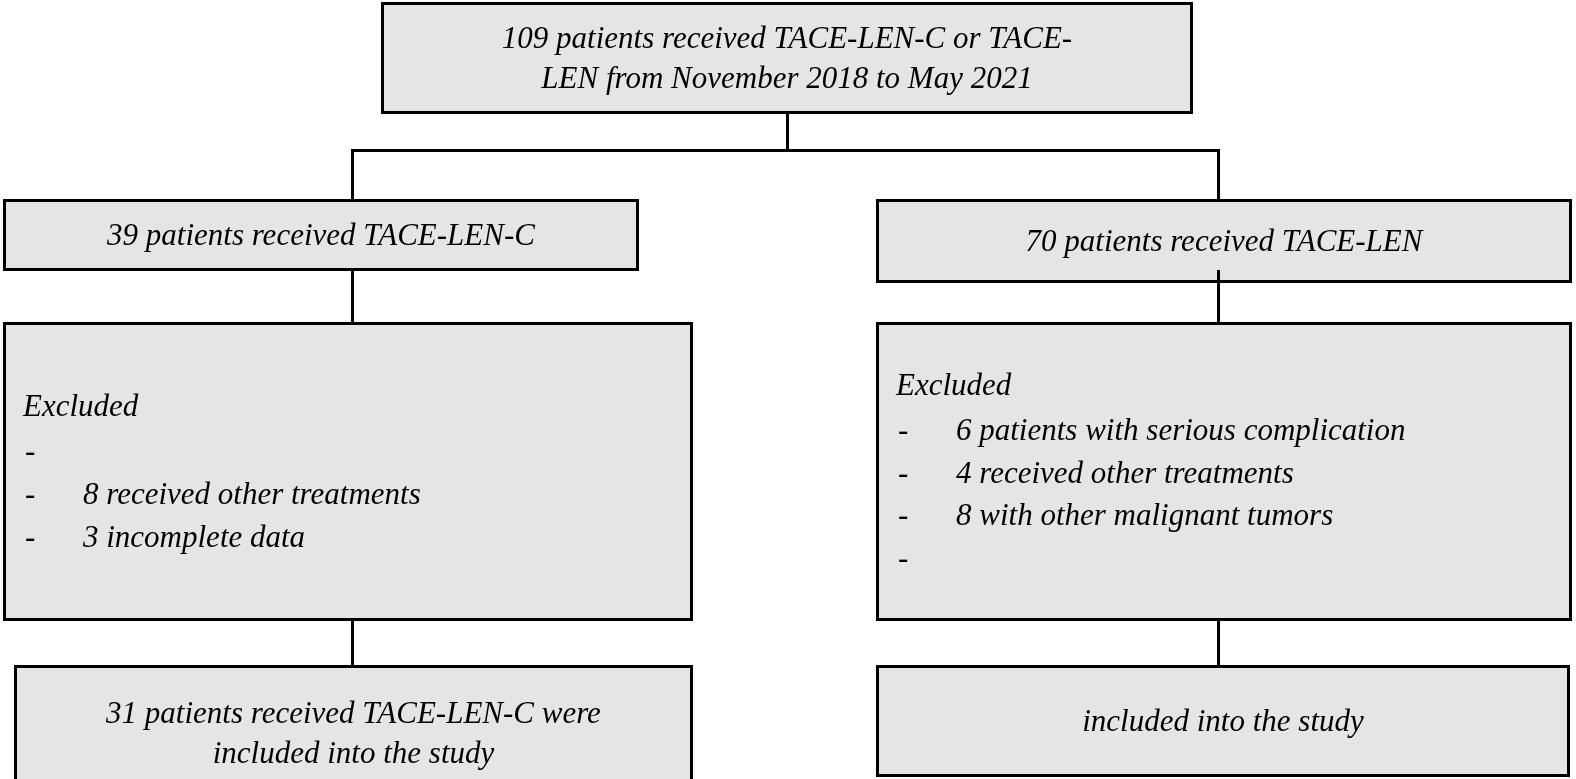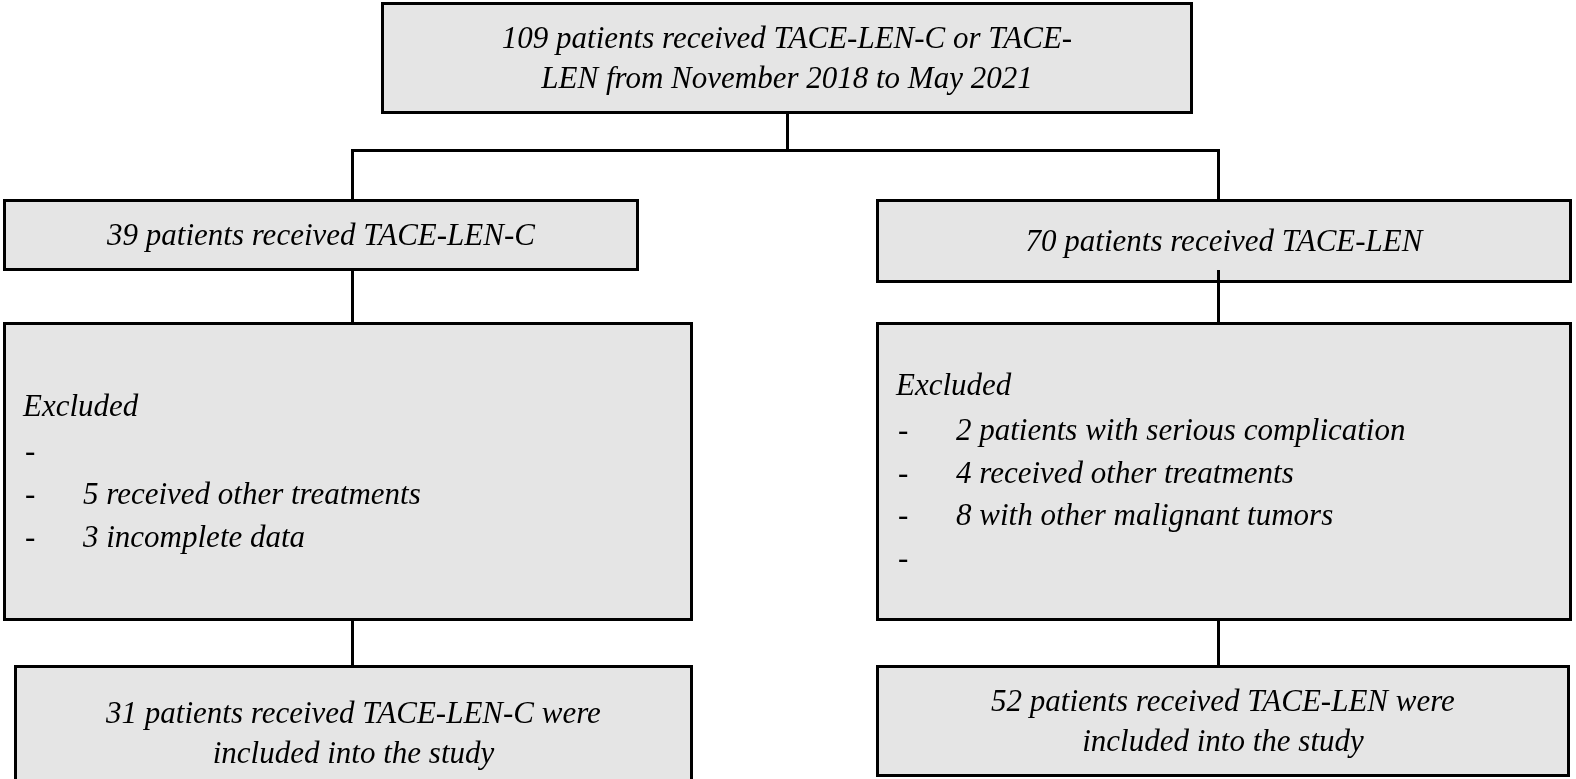--- a/index.html
+++ b/index.html
@@ -113,35 +113,35 @@
   <div class="conn vline" id="conn-right-mid"></div>
 
   <div class="box box-left" id="box-left-2">
     <div class="excluded-title">Excluded</div>
     <ul class="excl-list">
       <li class="excl-item">
         <span class="excl-dash">-</span>
       </li>
       <li class="excl-item">
         <span class="excl-dash">-</span>
-        <span class="excl-text">5 received other treatments</span>
+        <span class="excl-text">8 received other treatments</span>
       </li>
       <li class="excl-item">
         <span class="excl-dash">-</span>
         <span class="excl-text">3 incomplete data</span>
       </li>
     </ul>
   </div>
 
   <div class="box box-left" id="box-right-2">
     <div class="excluded-title">Excluded</div>
     <ul class="excl-list">
       <li class="excl-item">
         <span class="excl-dash">-</span>
-        <span class="excl-text">2 patients with serious complication</span>
+        <span class="excl-text">6 patients with serious complication</span>
       </li>
       <li class="excl-item">
         <span class="excl-dash">-</span>
         <span class="excl-text">4 received other treatments</span>
       </li>
       <li class="excl-item">
         <span class="excl-dash">-</span>
         <span class="excl-text">8 with other malignant tumors</span>
       </li>
       <li class="excl-item">
@@ -151,17 +151,16 @@
   </div>
 
   <div class="conn vline" id="conn-left-bottom"></div>
   <div class="conn vline" id="conn-right-bottom"></div>
 
   <div class="box box-center" id="box-left-3">
     <div>31 patients received TACE-LEN-C were</div>
     <div>included into the study</div>
   </div>
   <div class="box box-center" id="box-right-3">
-    <div>52 patients received TACE-LEN were</div>
     <div>included into the study</div>
   </div>
 
 </div>
 
 </body></html>

